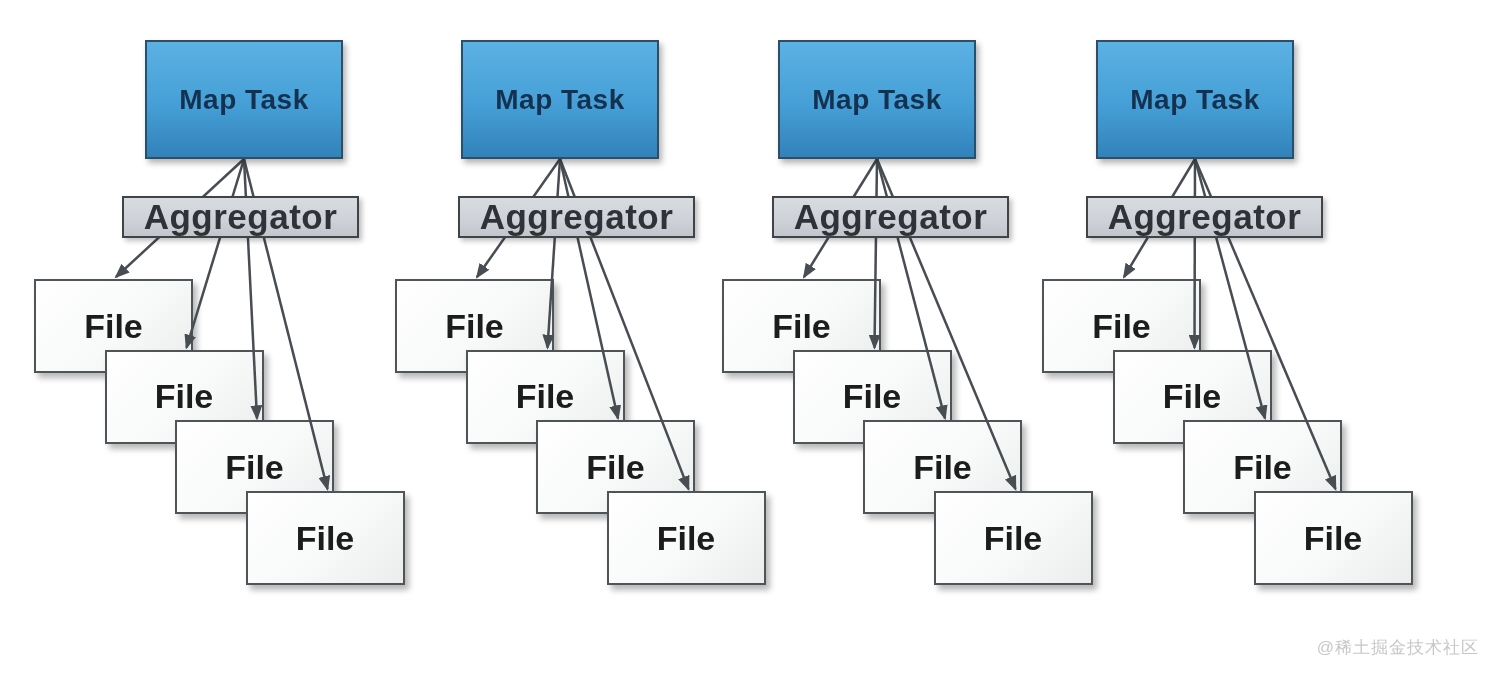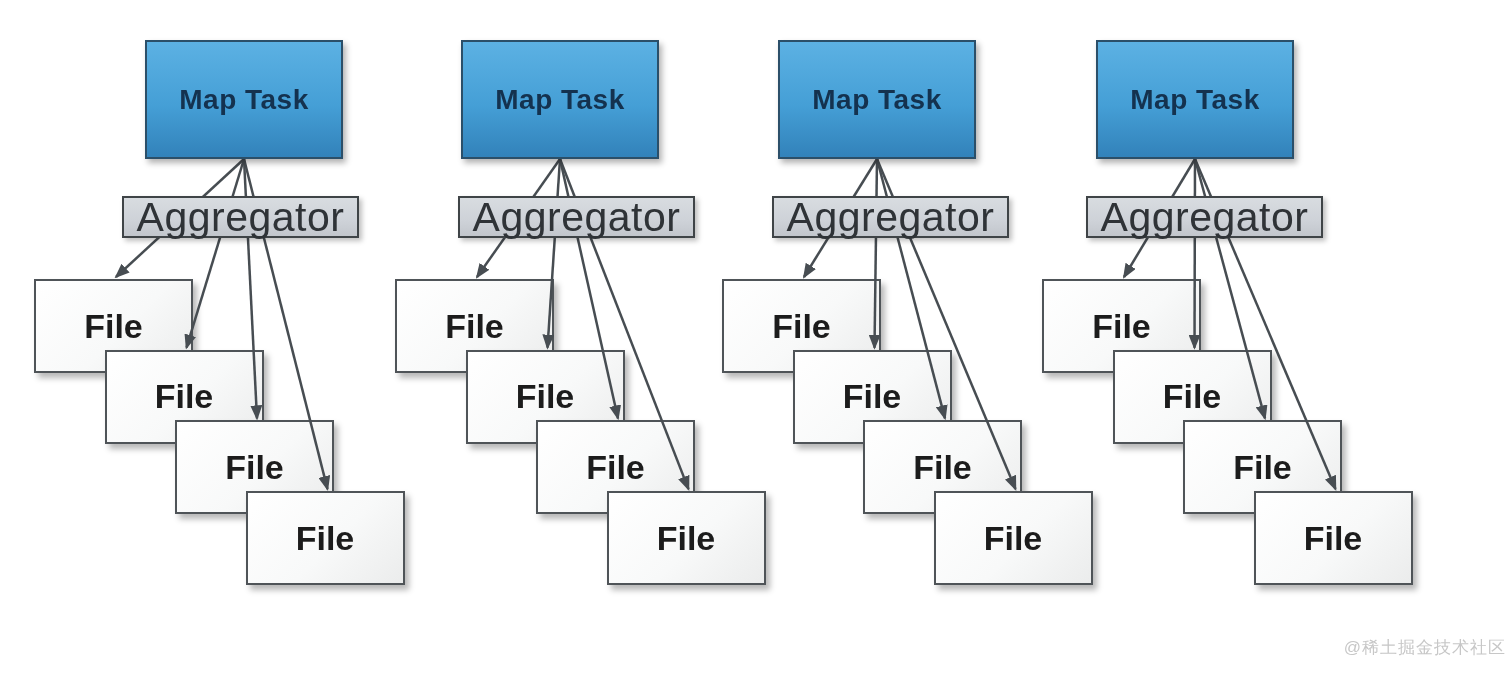--- a/index.html
+++ b/index.html
@@ -43,22 +43,22 @@
   }
   .aggregator {
     background: linear-gradient(180deg, #d8dce0 0%, var(--aggregator-fill, #ced2d8) 60%, #c2c6cc 100%);
     border: 2px solid var(--aggregator-border, #3f4447);
     box-shadow: 3px 3px 5px rgba(0,0,0,0.25);
     z-index: 4;
     overflow: visible;
   }
   .aggregator .label {
     color: var(--aggregator-text, #2f3337);
-    font-size: 41px;
-    font-weight: normal;
+    font-size: 35px;
+    font-weight: bold;
     line-height: 38px;
     letter-spacing: 0.5px;
   }
   .file {
     background: linear-gradient(135deg, #ffffff 0%, #f8f9f9 55%, #ebecec 100%);
     border: 2px solid var(--file-border, #4f5458);
     box-shadow: 4px 5px 6px rgba(0,0,0,0.28);
     z-index: 1;
   }
   .file .label {
@@ -68,21 +68,21 @@
   }
   #arrows {
     position: absolute;
     left: 0;
     top: 0;
     z-index: 3;
     pointer-events: none;
   }
   #watermark {
     position: absolute;
-    right: 6px;
+    right: 33px;
     bottom: 15px;
     color: var(--watermark-color, #c7c7c7);
     font-size: 17px;
     letter-spacing: 1px;
     z-index: 5;
   }
 </style>
 </head>
 <body>
 

